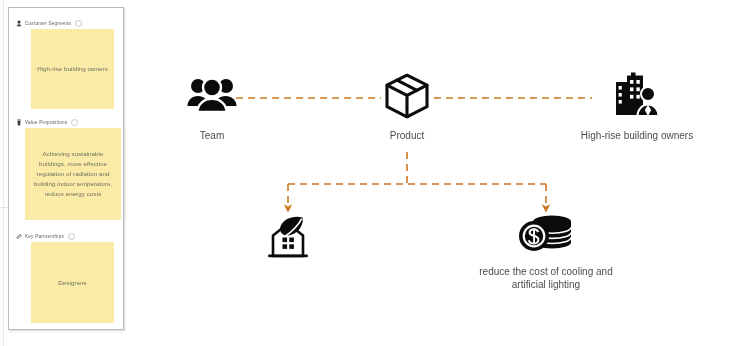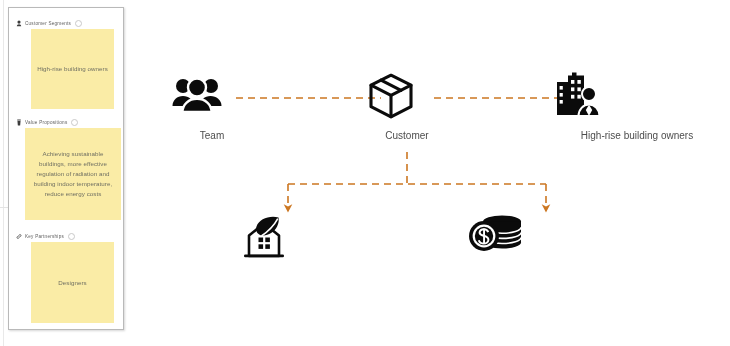--- a/index.html
+++ b/index.html
@@ -80,20 +80,21 @@
     padding: 0 5px;
     letter-spacing: 0.05px;
   }
 
   
   #diagram { position: absolute; left: 0; top: 0; width: 730px; height: 346px; }
   .node {
     position: absolute;
     display: flex;
     flex-direction: column;
+    align-items: center;
   }
   .node-icon { display: block; }
   .node-label {
     margin-top: 9px;
     font-size: 10px;
     line-height: 13px;
     color: #4d4d4d;
     text-align: center;
     white-space: pre-line;
   }
@@ -199,21 +200,21 @@
 
   <div class="node" style="left:367px; top:72px; width:80px;">
     <svg class="node-icon" width="48" height="48" viewBox="0 0 48 48">
       <g fill="none" stroke="#0b0b0b" stroke-width="3.1" stroke-linejoin="round" stroke-linecap="round">
         <path d="M24 3.2 44 13.2 24 23.4 4 13.2 Z"></path>
         <path d="M4 13.2v21.5L24 44.8 44 34.7V13.2"></path>
         <path d="M24 23.4v21.4"></path>
         <path d="M14 8.2 34 18.3"></path>
       </g>
     </svg>
-    <div class="node-label">Customer</div>
+    <div class="node-label">Product</div>
   </div>
 
   <div class="node" style="left:552px; top:72px; width:170px;">
     <svg class="node-icon" width="52" height="48" viewBox="0 0 52 48">
       <g fill="#0b0b0b">
         <rect x="5" y="10" width="11" height="33"></rect>
         <rect x="16" y="3.5" width="16" height="39.5"></rect>
         <rect x="20" y="0.5" width="4.5" height="4"></rect>
       </g>
       <g fill="#ffffff">
@@ -266,15 +267,17 @@
         <path d="M17 25.5a19 6 0 0 0 38 0"></path>
       </g>
       <circle cx="18" cy="24" r="15" fill="#0b0b0b"></circle>
       <circle cx="18" cy="24" r="11.4" fill="#ffffff"></circle>
       <circle cx="18" cy="24" r="9.2" fill="#0b0b0b"></circle>
       <g fill="#ffffff">
         <rect x="17.1" y="16.6" width="1.9" height="14.8"></rect>
       </g>
       <path d="M22.2 20.1c-0.6-1.9-2.3-2.9-4.3-2.9-2.4 0-4.3 1.3-4.3 3.3 0 1.9 1.6 2.7 3.9 3.2 2.6 0.6 4.9 1.3 4.9 4 0 2.3-2.1 3.8-4.6 3.8-2.4 0-4.4-1.1-5-3.3" fill="none" stroke="#ffffff" stroke-width="2"></path>
     </svg>
+    <div class="node-label">reduce the cost of cooling and
+artificial lighting</div>
   </div>
 
 </div>
 
 </body></html>

